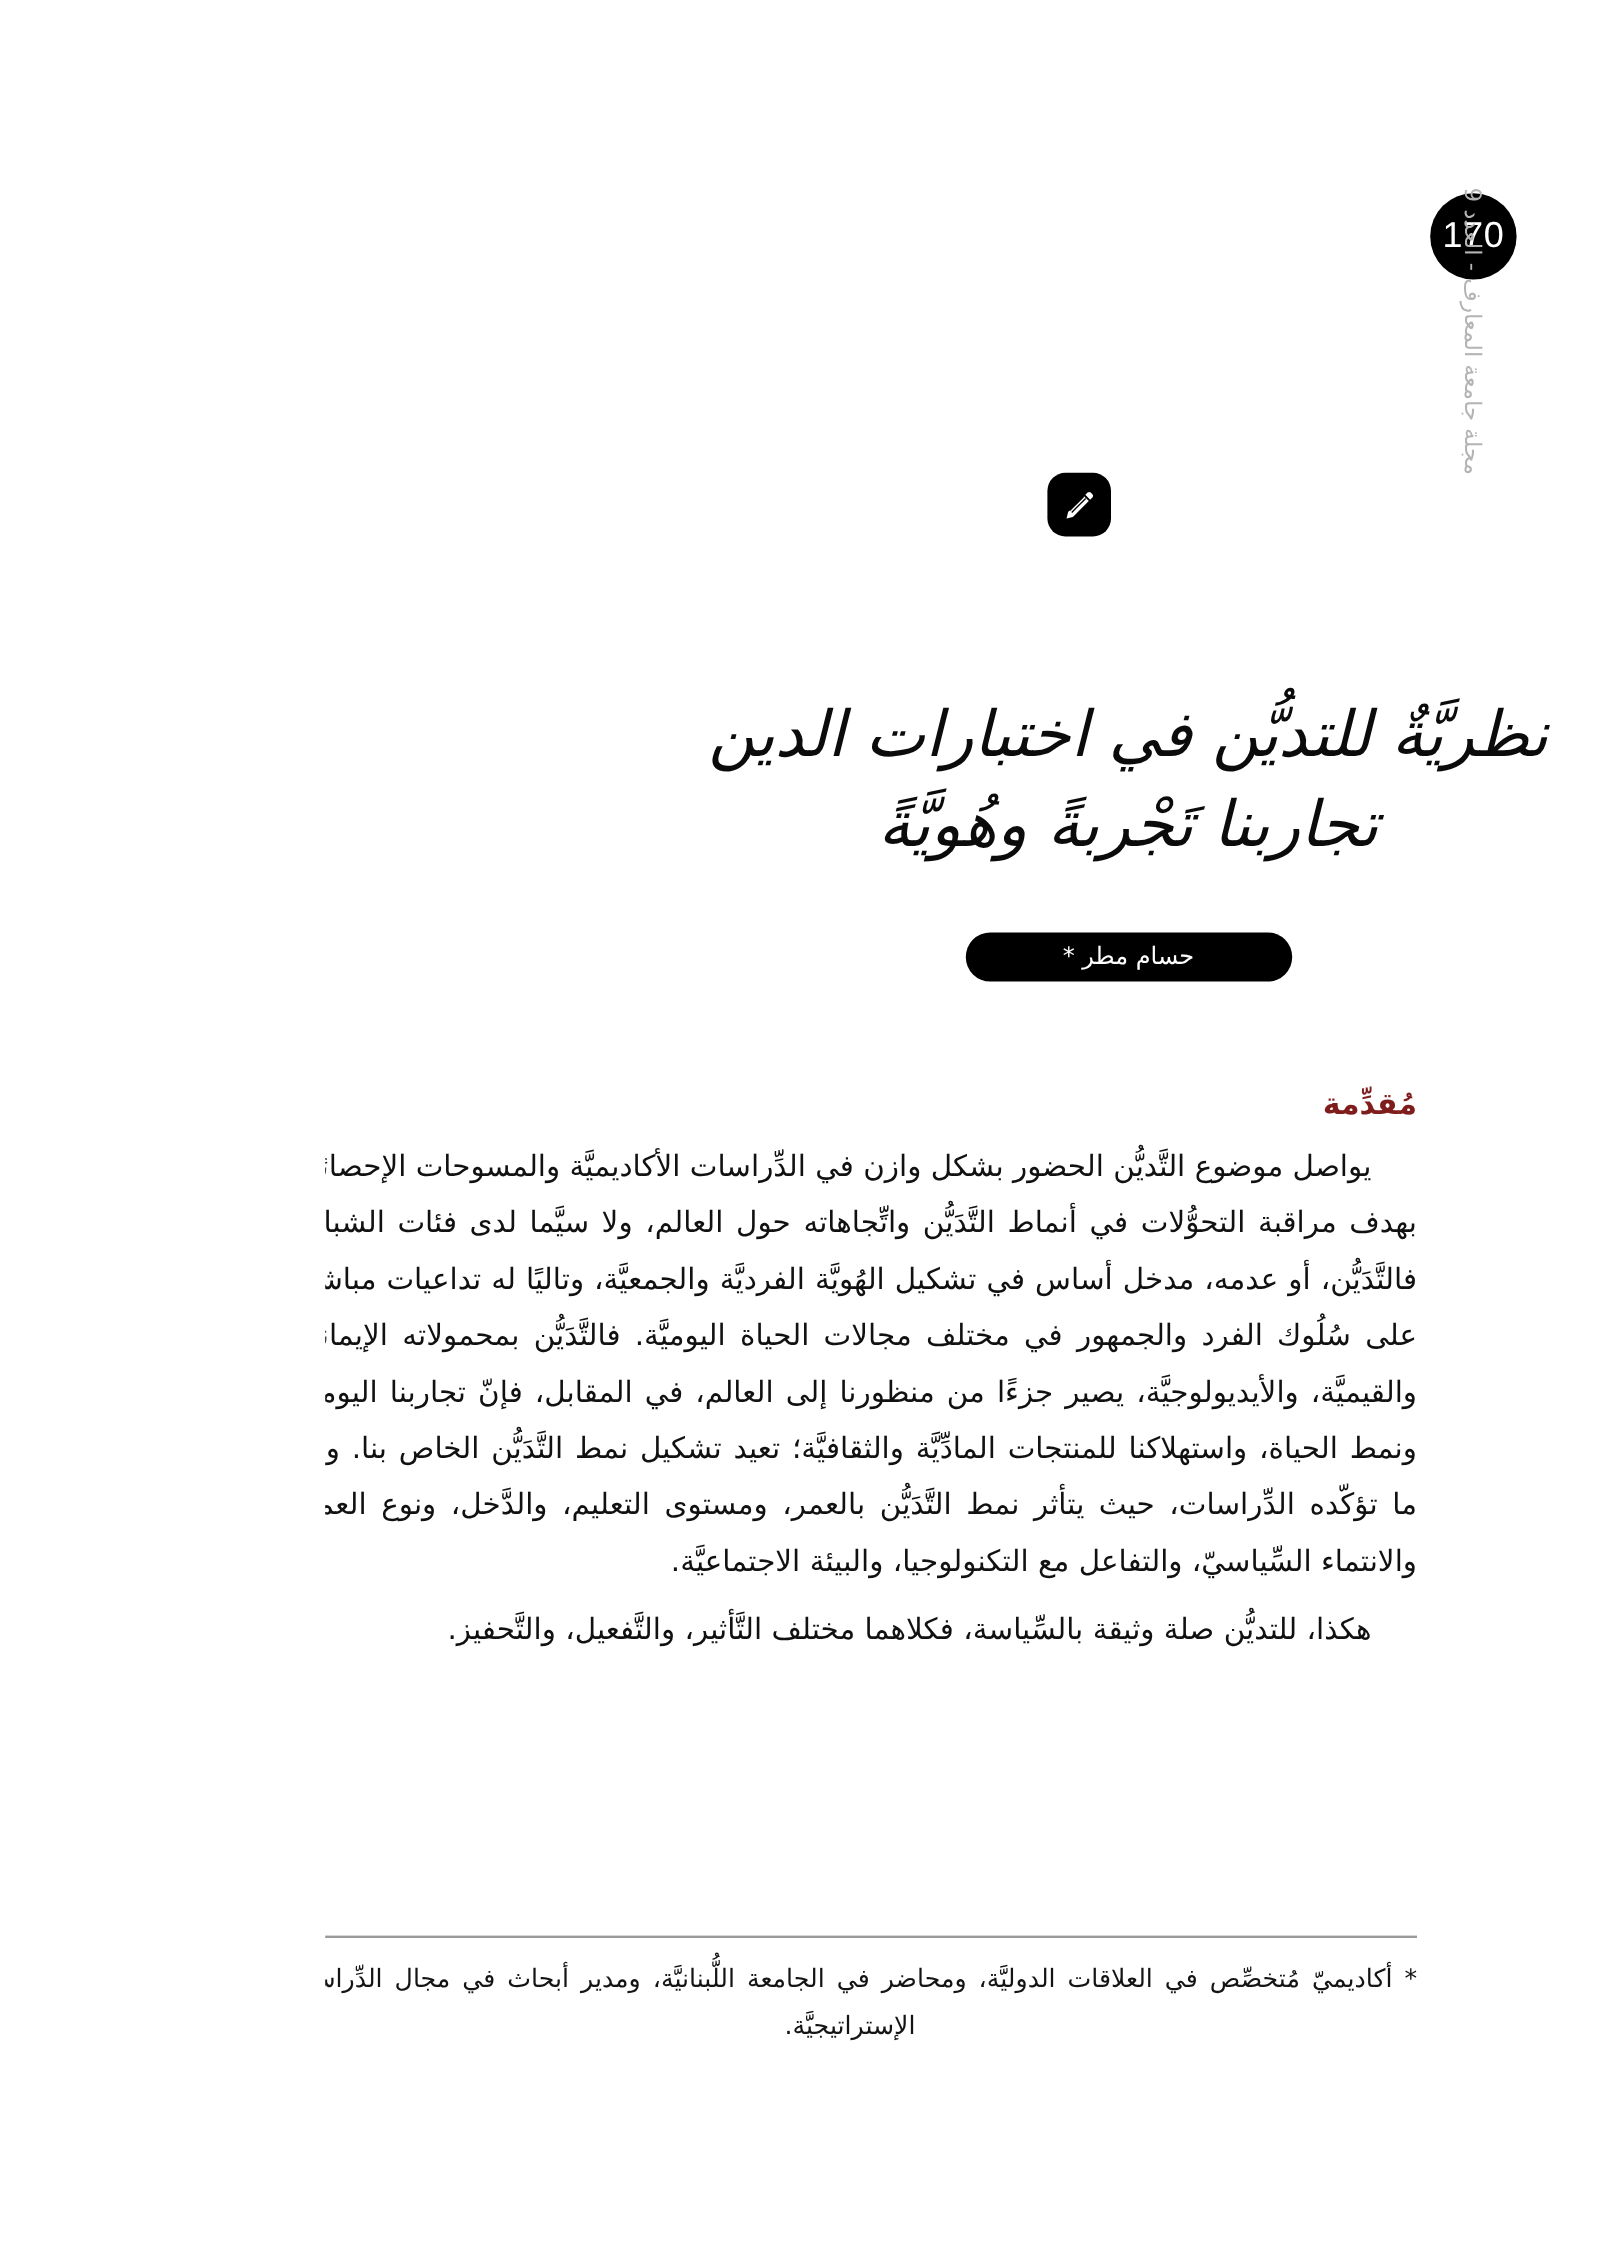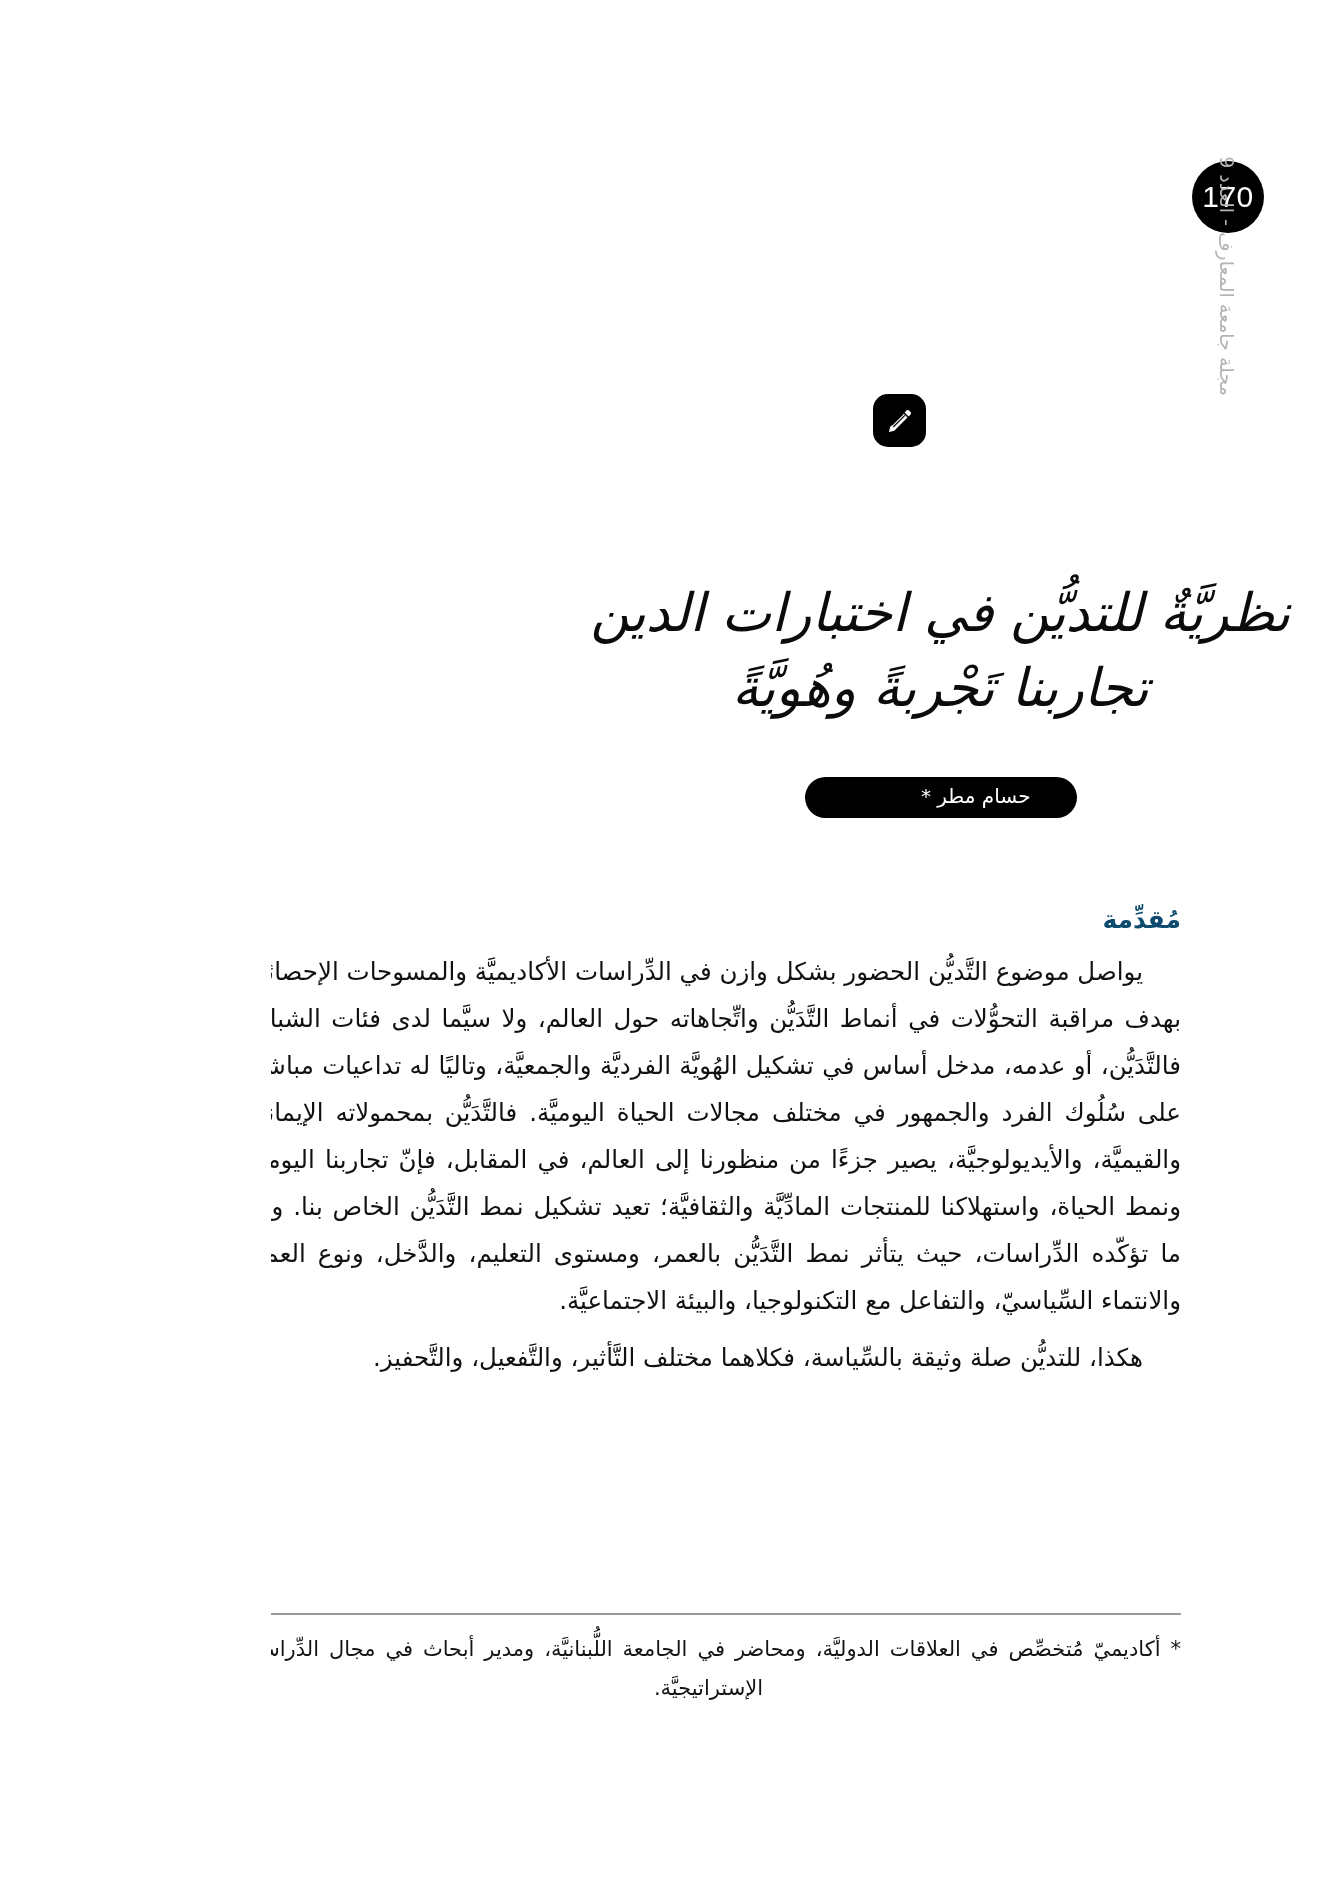--- a/index.html
+++ b/index.html
@@ -102,33 +102,34 @@
   }
   .author-pill {
     background: #000000;
     color: #ffffff;
     border-radius: 22px;
     padding: 8px 46px 11px 46px;
     font-size: 20px;
     font-family: "DejaVu Sans", sans-serif;
     line-height: 1.1;
     min-width: 180px;
+    text-align: center;
   }
 
   
   .content {
     position: absolute;
     top: 905px;
     right: 158px;
     width: 942px;
   }
   .section-heading {
     font-size: 25px;
     font-weight: bold;
-    color: #0c4a6e;
+    color: #7f1d1d;
     text-align: right;
     margin: 0 0 14px 0;
     font-family: "DejaVu Sans", sans-serif;
   }
   .body-par {
     font-size: 24.5px;
     line-height: 1.92;
     text-align: justify;
     text-align-last: right;
     margin: 0 0 10px 0;

